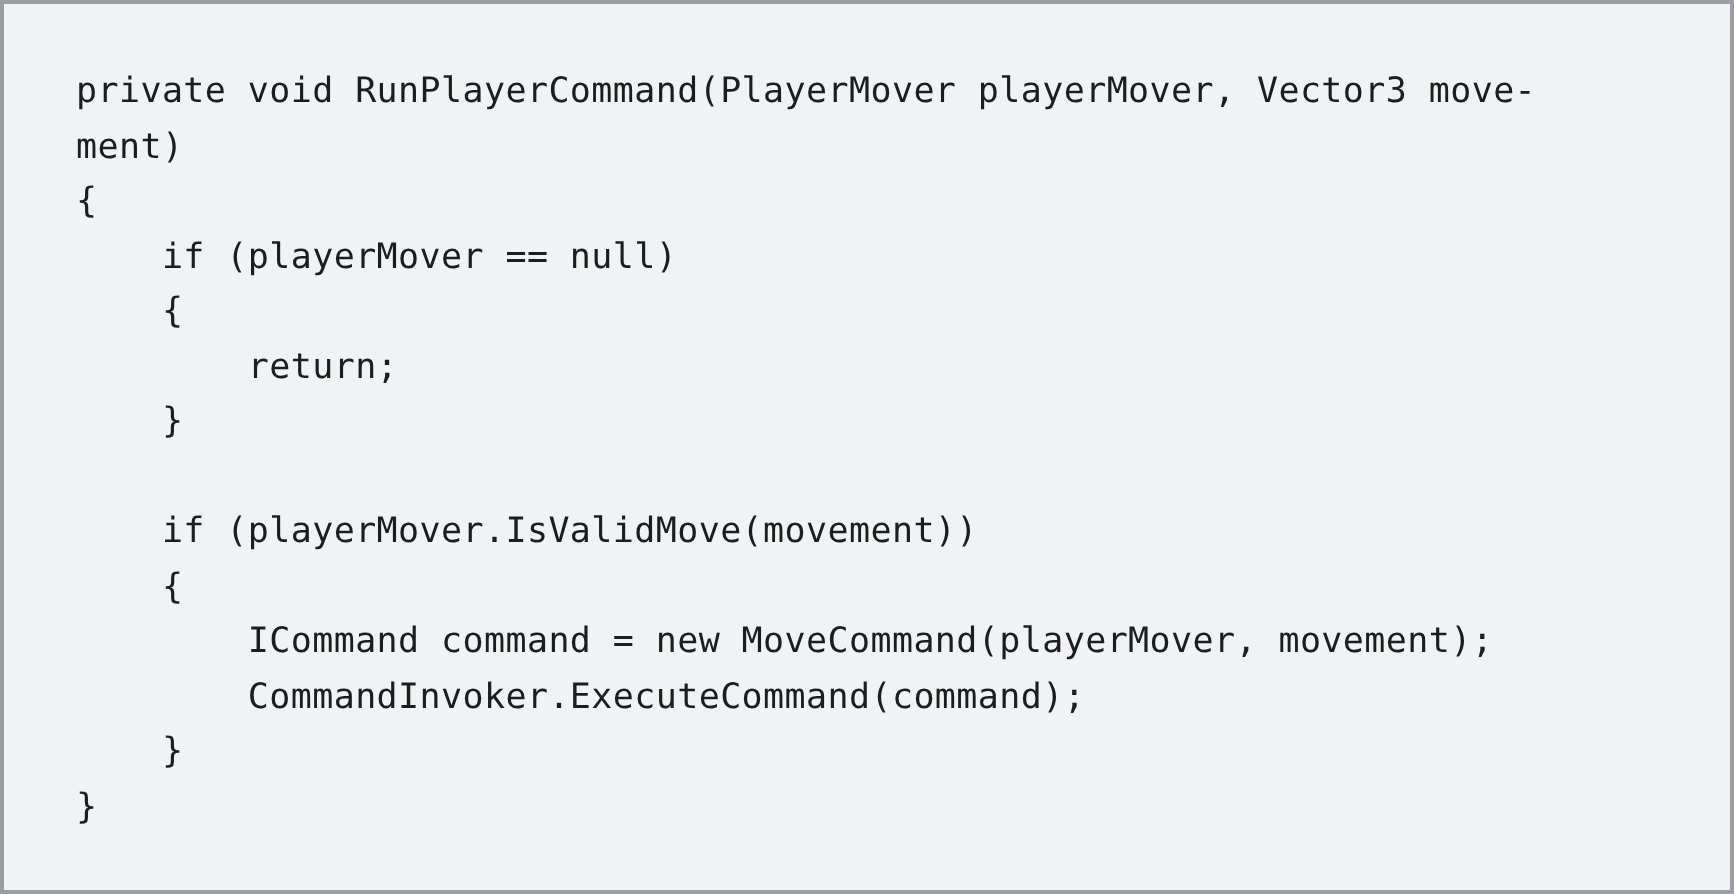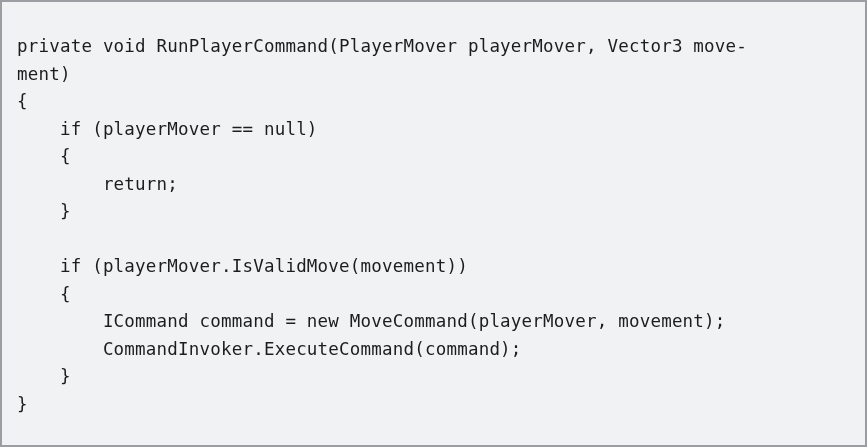--- a/index.html
+++ b/index.html
@@ -15,21 +15,21 @@
   }
   .code-panel {
     width: 867px;
     height: 447px;
     background: var(--background, #f1f2f3);
     border: 2px solid var(--border, #9a9ea2);
     overflow: hidden;
   }
   .code-content {
     margin: 0;
-    padding: 31px 30px 26px 15px;
+    padding: 31px 30px 26px 36px;
     font-family: "DejaVu Sans Mono", "Liberation Mono", monospace;
     font-size: 17.5px;
     line-height: 27.5px;
     color: var(--text, #1b1d1f);
     white-space: pre;
     letter-spacing: 0.2px;
   }
 </style>
 </head>
 <body>

